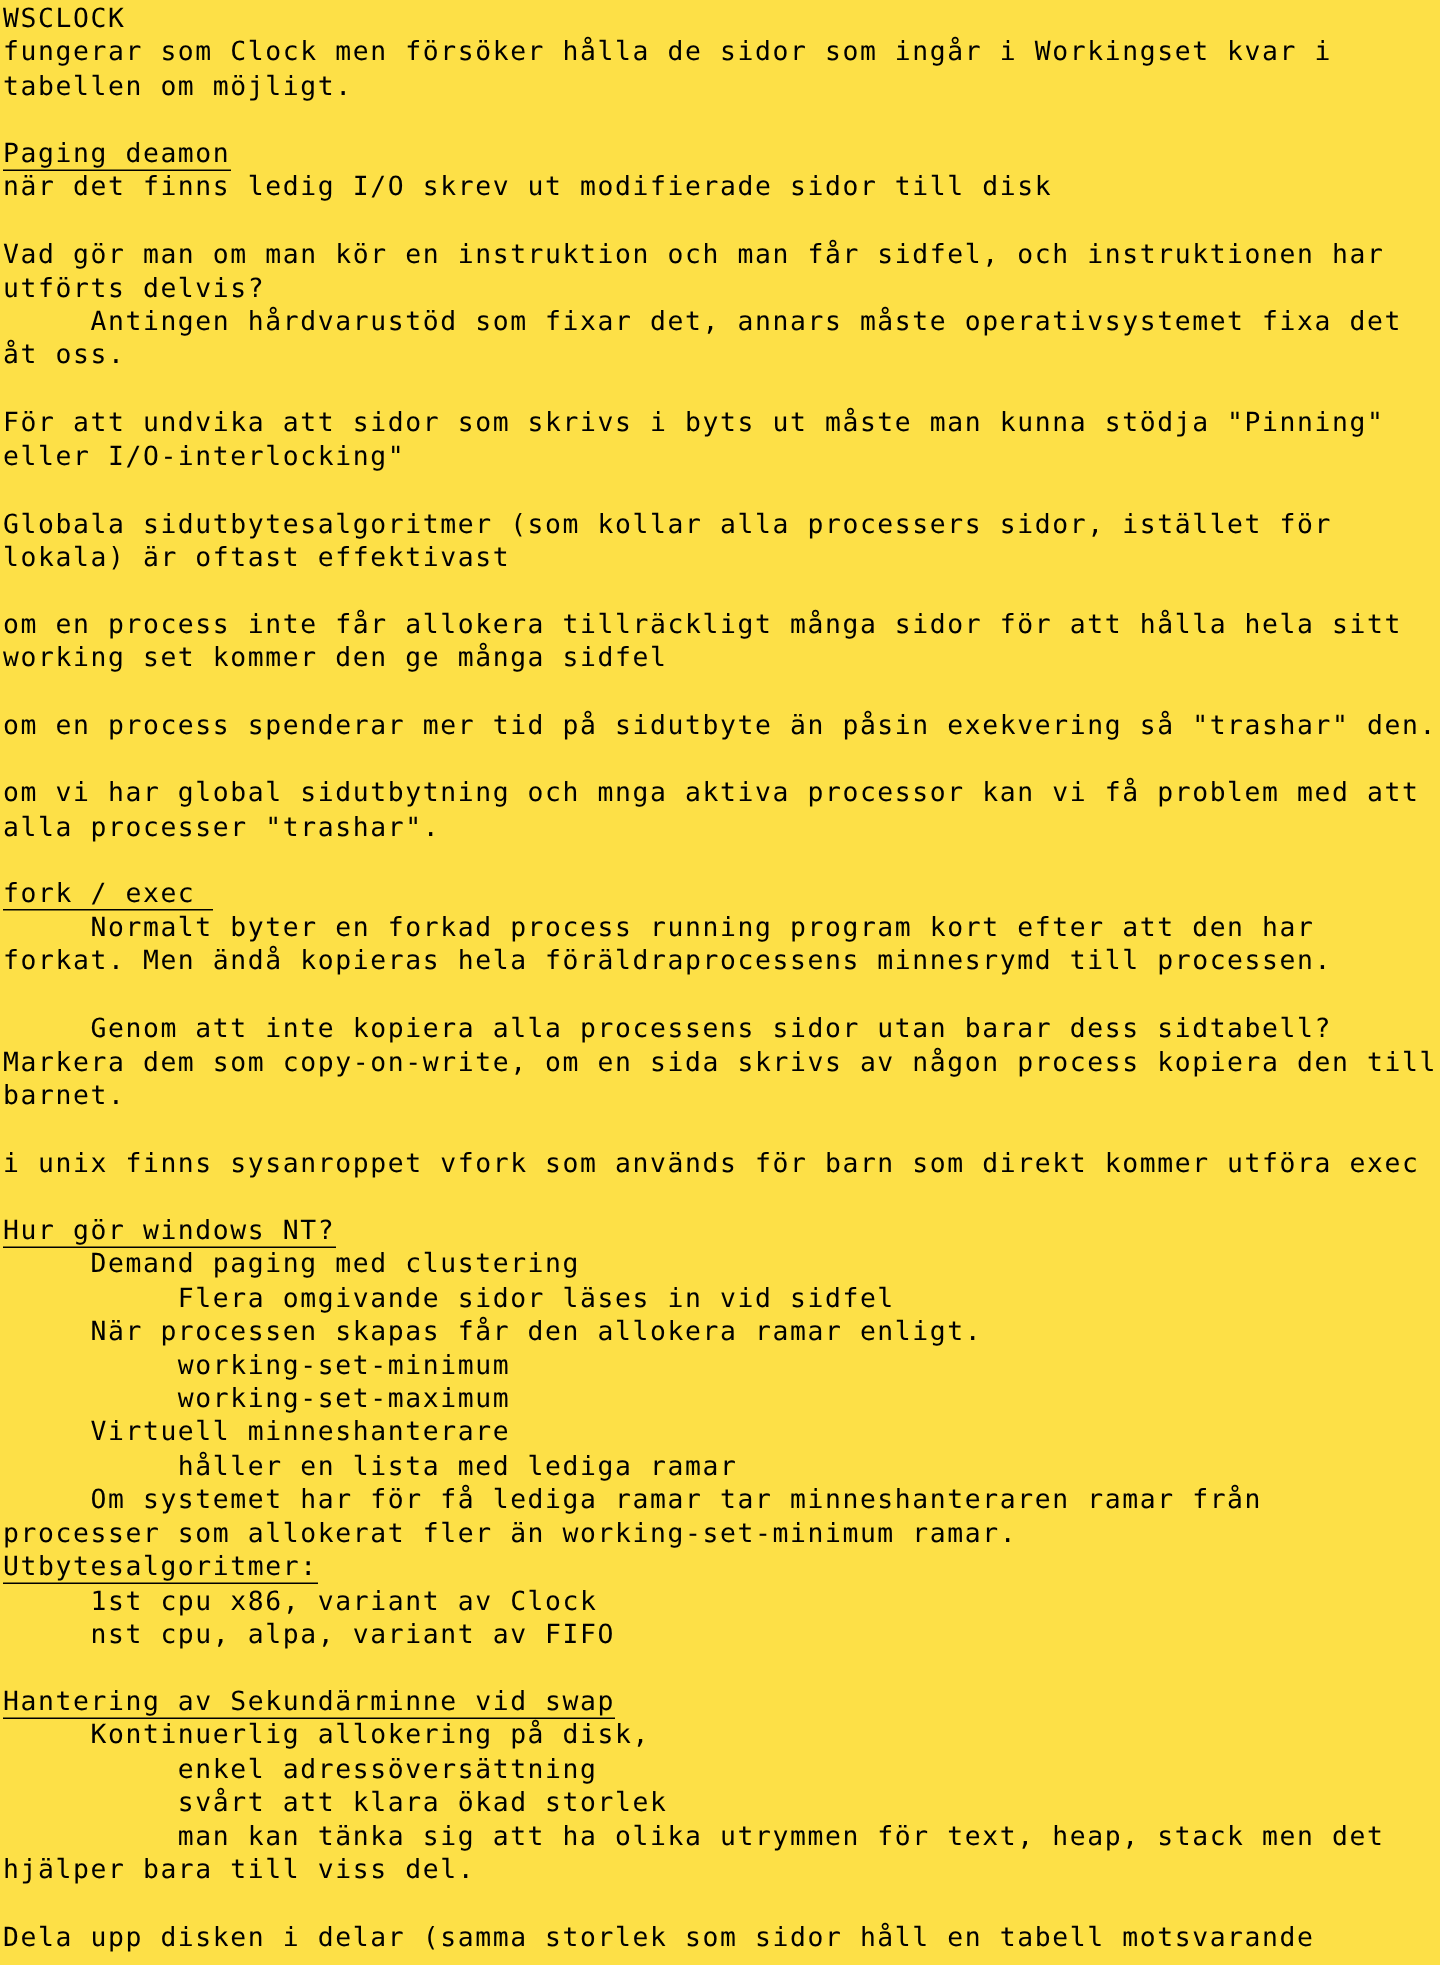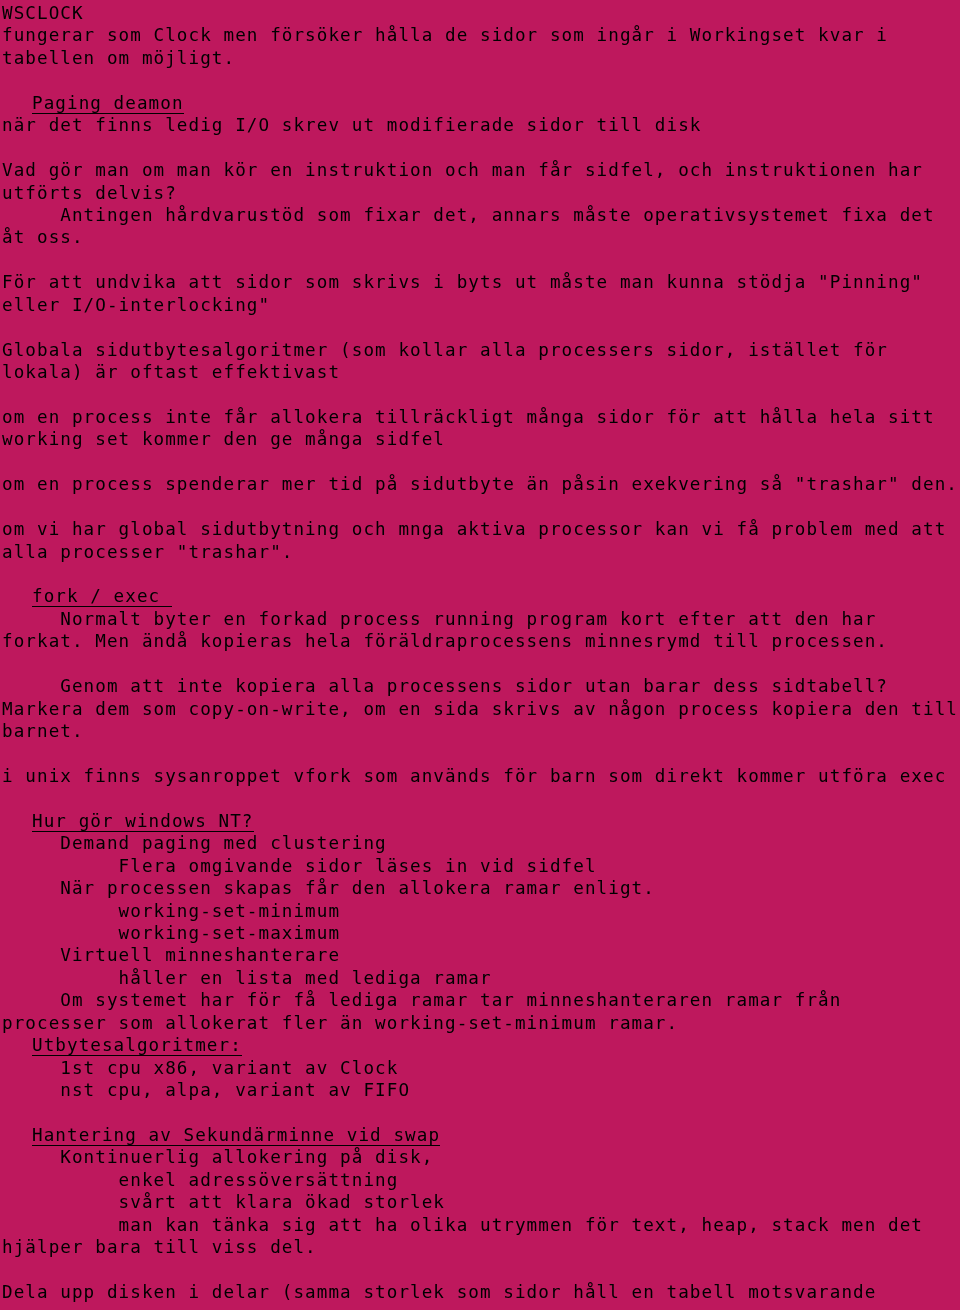--- a/index.html
+++ b/index.html
@@ -12,21 +12,21 @@
     width: 960px;
     height: 1310px;
     overflow: hidden;
     font-family: "DejaVu Sans Mono", "Liberation Mono", monospace;
     color: #000000;
   }
   #page {
     position: relative;
     width: 960px;
     height: 1310px;
-    background: #be185d;
+    background: #fde047;
     padding: 0;
     box-sizing: border-box;
   }
   .doc {
     position: absolute;
     left: 2px;
     top: 2px;
     width: 956px;
     font-size: 17.6px;
     line-height: 22.45px;
@@ -40,21 +40,20 @@
     white-space: pre;
     font-variant-ligatures: none;
   }
   .ln.blank {
     height: 22.45px;
   }
   .hd {
     display: inline-block;
     border-bottom: 1.6px solid #000;
     line-height: 20px;
-    margin-left: 30px;
   }
 </style>
 </head>
 <body>
 
 <div id="page">
   <div class="doc" id="doc-body" style="letter-spacing: 1.066px;"><div class="ln">WSCLOCK</div><div class="ln">fungerar som Clock men försöker hålla de sidor som ingår i Workingset kvar i</div><div class="ln">tabellen om möjligt.</div><div class="ln blank">&nbsp;</div><div class="ln"><span class="hd">Paging deamon</span></div><div class="ln">när det finns ledig I/O skrev ut modifierade sidor till disk</div><div class="ln blank">&nbsp;</div><div class="ln">Vad gör man om man kör en instruktion och man får sidfel, och instruktionen har</div><div class="ln">utförts delvis?</div><div class="ln">     Antingen hårdvarustöd som fixar det, annars måste operativsystemet fixa det</div><div class="ln">åt oss.</div><div class="ln blank">&nbsp;</div><div class="ln">För att undvika att sidor som skrivs i byts ut måste man kunna stödja "Pinning"</div><div class="ln">eller I/O-interlocking"</div><div class="ln blank">&nbsp;</div><div class="ln">Globala sidutbytesalgoritmer (som kollar alla processers sidor, istället för</div><div class="ln">lokala) är oftast effektivast</div><div class="ln blank">&nbsp;</div><div class="ln">om en process inte får allokera tillräckligt många sidor för att hålla hela sitt</div><div class="ln">working set kommer den ge många sidfel</div><div class="ln blank">&nbsp;</div><div class="ln">om en process spenderar mer tid på sidutbyte än påsin exekvering så "trashar" den.</div><div class="ln blank">&nbsp;</div><div class="ln">om vi har global sidutbytning och mnga aktiva processor kan vi få problem med att</div><div class="ln">alla processer "trashar".</div><div class="ln blank">&nbsp;</div><div class="ln"><span class="hd">fork / exec </span></div><div class="ln">     Normalt byter en forkad process running program kort efter att den har</div><div class="ln">forkat. Men ändå kopieras hela föräldraprocessens minnesrymd till processen.</div><div class="ln blank">&nbsp;</div><div class="ln">     Genom att inte kopiera alla processens sidor utan barar dess sidtabell?</div><div class="ln">Markera dem som copy-on-write, om en sida skrivs av någon process kopiera den till</div><div class="ln">barnet.</div><div class="ln blank">&nbsp;</div><div class="ln">i unix finns sysanroppet vfork som används för barn som direkt kommer utföra exec</div><div class="ln blank">&nbsp;</div><div class="ln"><span class="hd">Hur gör windows NT?</span></div><div class="ln">     Demand paging med clustering</div><div class="ln">          Flera omgivande sidor läses in vid sidfel</div><div class="ln">     När processen skapas får den allokera ramar enligt.</div><div class="ln">          working-set-minimum</div><div class="ln">          working-set-maximum</div><div class="ln">     Virtuell minneshanterare</div><div class="ln">          håller en lista med lediga ramar</div><div class="ln">     Om systemet har för få lediga ramar tar minneshanteraren ramar från</div><div class="ln">processer som allokerat fler än working-set-minimum ramar.</div><div class="ln"><span class="hd">Utbytesalgoritmer:</span></div><div class="ln">     1st cpu x86, variant av Clock</div><div class="ln">     nst cpu, alpa, variant av FIFO</div><div class="ln blank">&nbsp;</div><div class="ln"><span class="hd">Hantering av Sekundärminne vid swap</span></div><div class="ln">     Kontinuerlig allokering på disk,</div><div class="ln">          enkel adressöversättning</div><div class="ln">          svårt att klara ökad storlek</div><div class="ln">          man kan tänka sig att ha olika utrymmen för text, heap, stack men det</div><div class="ln">hjälper bara till viss del.</div><div class="ln blank">&nbsp;</div><div class="ln">Dela upp disken i delar (samma storlek som sidor håll en tabell motsvarande</div></div>
 </div>
 
 </body></html>

